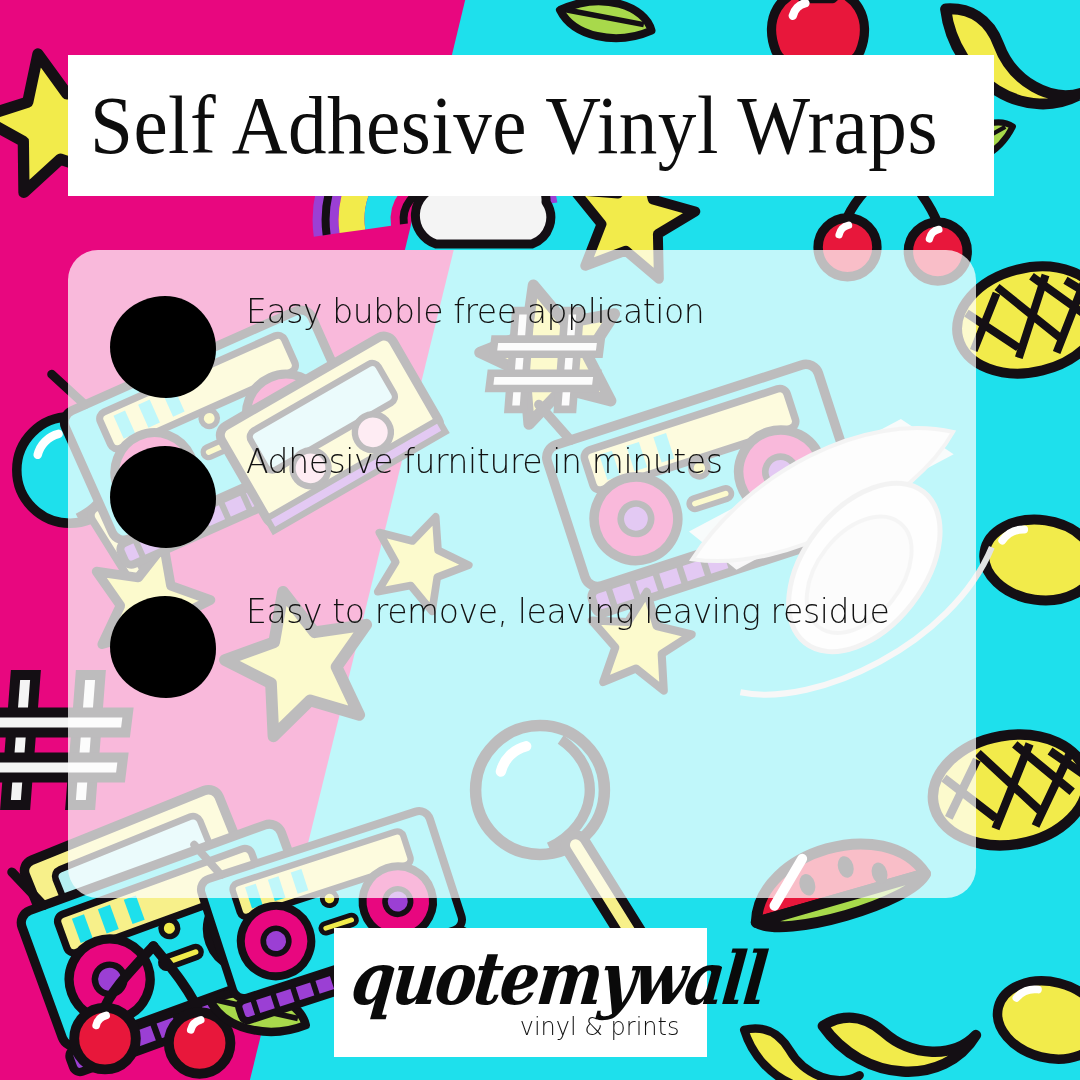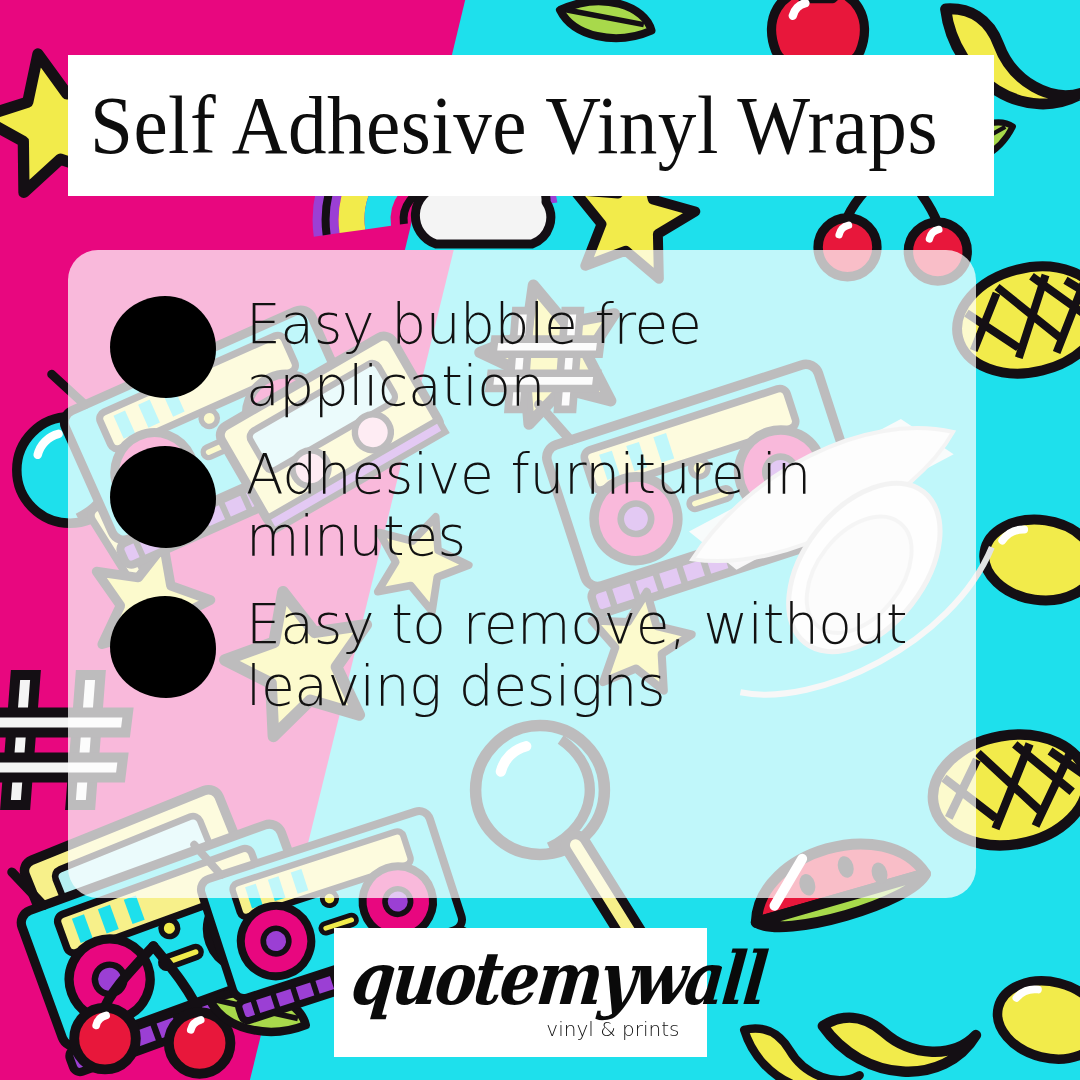--- a/index.html
+++ b/index.html
@@ -69,21 +69,21 @@
     width:106px;height:102px;
     margin-left:42px;
     margin-right:30px;
     margin-top:6px;
     background:#000000;
     border-radius:52% 48% 47% 53% / 50% 52% 48% 50%;
   }
   .bullet-text{
     font-family:"DejaVu Sans",sans-serif;
     font-weight:300;
-    font-size:55px;
+    font-size:33px;
     line-height:1.12;
     color:#121212;
     letter-spacing:-0.4px;
     padding-top:4px;
     max-width:720px;
   }
 
   
   .logo-card{
     position:absolute;
@@ -106,21 +106,21 @@
     color:#0a0a0a;
     letter-spacing:-2.5px;
     transform:skewX(-6deg) scaleY(1.18);
     transform-origin:left top;
   }
   .logo-sub{
     position:absolute;
     right:6px; bottom:4px;
     font-family:"DejaVu Sans",sans-serif;
     font-weight:300;
-    font-size:20px;
+    font-size:24px;
     color:#111;
     letter-spacing:0px;
   }
 </style>
 </head>
 <body>
 
 <div id="poster">
 
   <div class="bg-layer">
@@ -297,21 +297,21 @@
       <div class="bullet-text">Easy bubble free application</div>
     </div>
 
     <div class="bullet-row">
       <div class="bullet-blob"></div>
       <div class="bullet-text">Adhesive furniture in minutes</div>
     </div>
 
     <div class="bullet-row">
       <div class="bullet-blob"></div>
-      <div class="bullet-text">Easy to remove, without leaving designs</div>
+      <div class="bullet-text">Easy to remove, leaving leaving residue</div>
     </div>
 
 
   </div>
 
   <div class="logo-card">
     <div class="logo-inner">
       <div class="logo-word">quotemywall</div>
       <div class="logo-sub">vinyl &amp; prints</div>
     </div>

